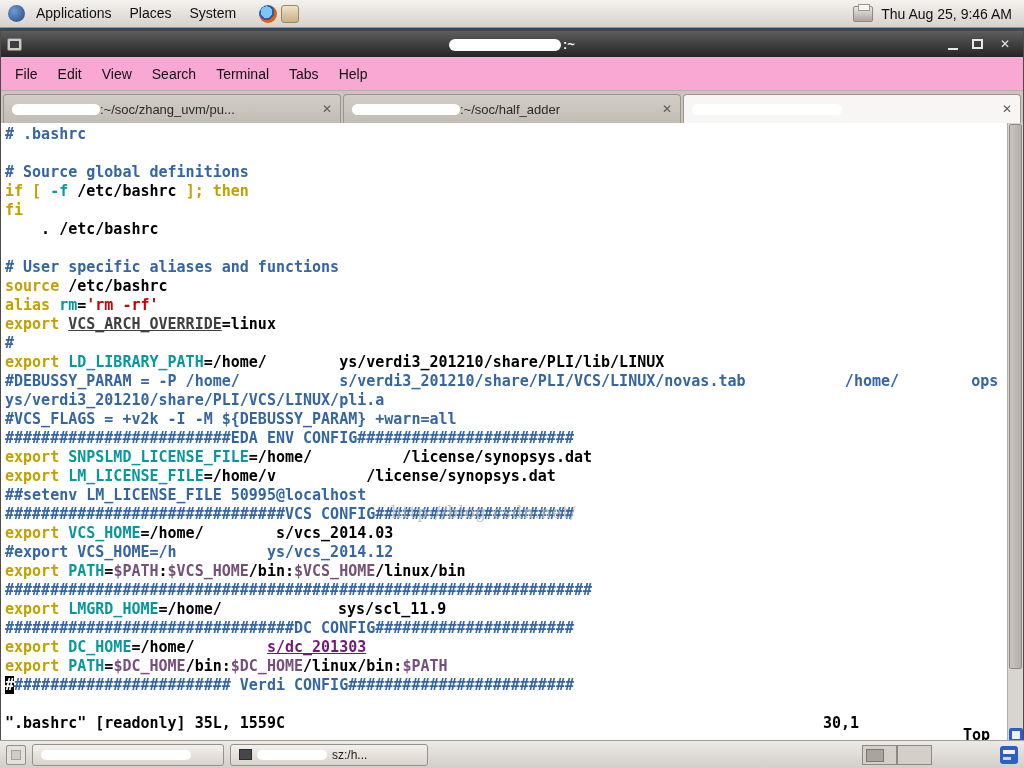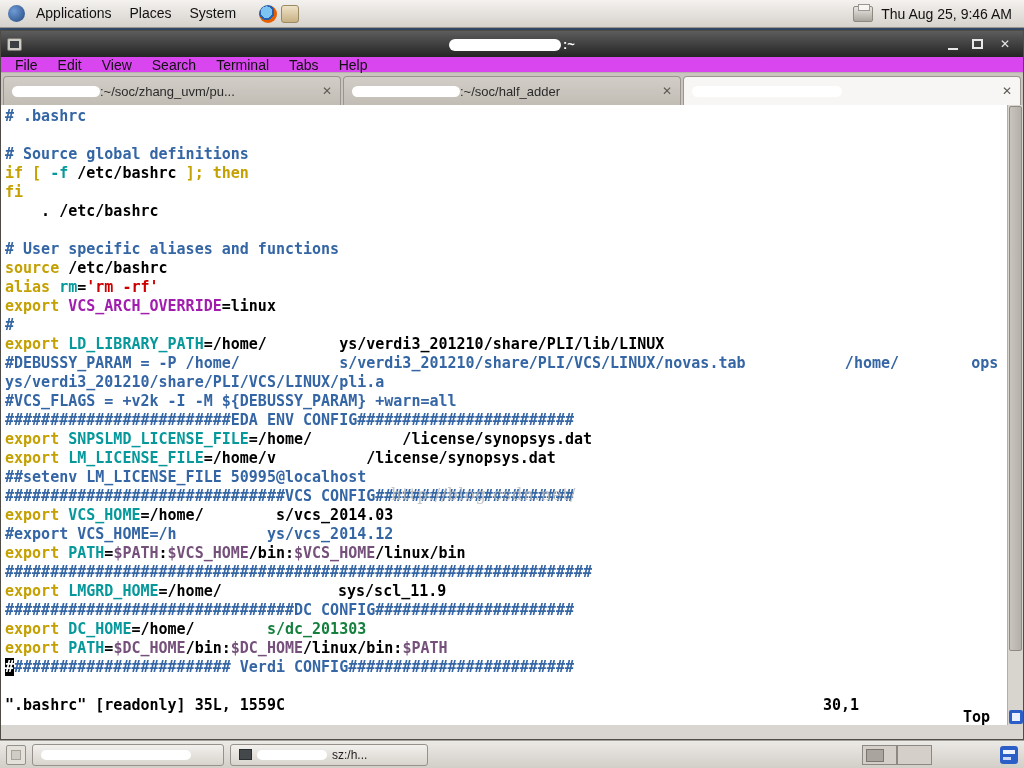--- a/index.html
+++ b/index.html
@@ -42,21 +42,21 @@
     color:#fff; font-weight:bold; font-size:13px; pointer-events:none;
   }
   .redact { display:inline-block; background:#ffffff; border-radius:6px; vertical-align:middle; }
   .title-blob { width:112px; height:12px; margin-right:2px; }
   .win-controls { margin-left:auto; display:flex; align-items:center; gap:14px; padding-right:4px; }
   .wc { color:#e8e8e8; font-size:12px; width:16px; text-align:center; line-height:16px; cursor:default; }
   .wc-min { border-bottom:2px solid #e8e8e8; height:11px; width:10px; }
   .wc-max { border:2px solid #e8e8e8; height:10px; width:11px; }
 
   .menubar {
-    height:16px; background:#d946ef; border-bottom:1px solid #b6b2ab;
+    height:34px; background:#f9a8d4; border-bottom:1px solid #b6b2ab;
     display:flex; align-items:center; padding-left:4px;
   }
   .menu-item { font-size:14px; color:#111; padding:5px 10px; cursor:default; }
 
   .tabbar {
     height:32px; background:#cac6bf; display:flex; align-items:flex-end; gap:2px; padding:3px 2px 0 2px;
   }
   .tab {
     flex:1 1 0; height:29px; display:flex; align-items:center; padding:0 8px;
     background:linear-gradient(#d2cec7,#c1bdb5); border:1px solid #9a968f; border-bottom:none;
@@ -186,38 +186,38 @@
           <div class="term-line"><span style="color: rgb(52, 101, 164);"># .bashrc</span></div>
           <div class="term-line">&nbsp;</div>
           <div class="term-line"><span style="color: rgb(52, 101, 164);"># Source global definitions</span></div>
           <div class="term-line"><span style="color: rgb(196, 160, 0);">if [ </span><span style="color: rgb(6, 152, 154);">-f</span><span style="color: rgb(0, 0, 0);"> /etc/bashrc </span><span style="color: rgb(196, 160, 0);">]; then</span></div>
           <div class="term-line"><span style="color: rgb(196, 160, 0);">fi</span></div>
           <div class="term-line"><span style="color: rgb(0, 0, 0);">    . /etc/bashrc</span></div>
           <div class="term-line">&nbsp;</div>
           <div class="term-line"><span style="color: rgb(52, 101, 164);"># User specific aliases and functions</span></div>
           <div class="term-line"><span style="color: rgb(196, 160, 0); margin-top: 31px;">source</span><span style="color: rgb(0, 0, 0);"> /etc/bashrc</span></div>
           <div class="term-line"><span style="color: rgb(196, 160, 0);">alias </span><span style="color: rgb(6, 152, 154);">rm</span><span style="color: rgb(0, 0, 0);">=</span><span style="color: rgb(204, 0, 0);">'rm -rf'</span></div>
-          <div class="term-line"><span style="color: rgb(196, 160, 0);">export </span><span style="color: #a21caf;">VCS_ARCH_OVERRIDE</span><span style="color: rgb(0, 0, 0);">=linux</span></div>
+          <div class="term-line"><span style="color: rgb(196, 160, 0);">export </span><span style="color: #404040; text-decoration: underline;">VCS_ARCH_OVERRIDE</span><span style="color: rgb(0, 0, 0);">=linux</span></div>
           <div class="term-line"><span style="color: rgb(52, 101, 164);">#</span></div>
           <div class="term-line"><span style="color: rgb(196, 160, 0);">export </span><span style="color: rgb(6, 152, 154);">LD_LIBRARY_PATH</span><span style="color: rgb(0, 0, 0);">=/home/</span><span class="gap" style="width: 8ch;"></span><span style="color: rgb(0, 0, 0);">ys/verdi3_201210/share/PLI/lib/LINUX</span></div>
           <div class="term-line"><span style="color: rgb(52, 101, 164);">#DEBUSSY_PARAM = -P /home/</span><span class="gap" style="width: 11ch;"></span><span style="color: rgb(52, 101, 164);">s/verdi3_201210/share/PLI/VCS/LINUX/novas.tab</span><span class="gap" style="width: 11ch;"></span><span style="color: rgb(52, 101, 164);">/home/</span><span class="gap" style="width: 8ch;"></span><span style="color: rgb(52, 101, 164);">ops</span></div>
           <div class="term-line"><span style="color: rgb(52, 101, 164);">ys/verdi3_201210/share/PLI/VCS/LINUX/pli.a</span></div>
           <div class="term-line"><span style="color: rgb(52, 101, 164);">#VCS_FLAGS = +v2k -I -M ${DEBUSSY_PARAM} +warn=all</span></div>
           <div class="term-line"><span style="color: rgb(52, 101, 164);">#########################EDA ENV CONFIG########################</span></div>
           <div class="term-line"><span style="color: rgb(196, 160, 0);">export </span><span style="color: rgb(6, 152, 154);">SNPSLMD_LICENSE_FILE</span><span style="color: rgb(0, 0, 0);">=/home/</span><span class="gap" style="width: 10ch;"></span><span style="color: rgb(0, 0, 0);">/license/synopsys.dat</span></div>
           <div class="term-line"><span style="color: rgb(196, 160, 0);">export </span><span style="color: rgb(6, 152, 154);">LM_LICENSE_FILE</span><span style="color: rgb(0, 0, 0);">=/home/v</span><span class="gap" style="width: 10ch;"></span><span style="color: rgb(0, 0, 0);">/license/synopsys.dat</span></div>
           <div class="term-line"><span style="color: rgb(52, 101, 164);">##setenv LM_LICENSE_FILE 50995@localhost</span></div>
           <div class="term-line"><span style="color: rgb(52, 101, 164);">###############################VCS CONFIG######################</span></div>
           <div class="term-line"><span style="color: rgb(196, 160, 0);">export </span><span style="color: rgb(6, 152, 154);">VCS_HOME</span><span style="color: rgb(0, 0, 0);">=/home/</span><span class="gap" style="width: 8ch;"></span><span style="color: rgb(0, 0, 0);">s/vcs_2014.03</span></div>
           <div class="term-line"><span style="color: rgb(52, 101, 164);">#export VCS_HOME=/h</span><span class="gap" style="width: 10ch;"></span><span style="color: rgb(52, 101, 164);">ys/vcs_2014.12</span></div>
           <div class="term-line"><span style="color: rgb(196, 160, 0);">export </span><span style="color: rgb(6, 152, 154);">PATH</span><span style="color: rgb(0, 0, 0);">=</span><span style="color: rgb(117, 80, 123);">$PATH</span><span style="color: rgb(0, 0, 0);">:</span><span style="color: rgb(117, 80, 123);">$VCS_HOME</span><span style="color: rgb(0, 0, 0);">/bin:</span><span style="color: rgb(117, 80, 123);">$VCS_HOME</span><span style="color: rgb(0, 0, 0);">/linux/bin</span></div>
           <div class="term-line"><span style="color: rgb(52, 101, 164);">#################################################################</span></div>
           <div class="term-line"><span style="color: rgb(196, 160, 0);">export </span><span style="color: rgb(6, 152, 154);">LMGRD_HOME</span><span style="color: rgb(0, 0, 0);">=/home/</span><span class="gap" style="width: 8ch;"></span><span style="color: rgb(0, 0, 0); margin-left: 44px;">sys/scl_11.9</span></div>
           <div class="term-line"><span style="color: rgb(52, 101, 164);">################################DC CONFIG######################</span></div>
-          <div class="term-line"><span style="color: rgb(196, 160, 0);">export </span><span style="color: rgb(6, 152, 154);">DC_HOME</span><span style="color: rgb(0, 0, 0);">=/home/</span><span class="gap" style="width: 8ch;"></span><span style="color: #15803d;">s/dc_201303</span></div>
+          <div class="term-line"><span style="color: rgb(196, 160, 0);">export </span><span style="color: rgb(6, 152, 154);">DC_HOME</span><span style="color: rgb(0, 0, 0);">=/home/</span><span class="gap" style="width: 8ch;"></span><span style="color: #701a75; text-decoration: underline;">s/dc_201303</span></div>
           <div class="term-line"><span style="color: rgb(196, 160, 0);">export </span><span style="color: rgb(6, 152, 154);">PATH</span><span style="color: rgb(0, 0, 0);">=</span><span style="color: rgb(117, 80, 123);">$DC_HOME</span><span style="color: rgb(0, 0, 0);">/bin:</span><span style="color: rgb(117, 80, 123);">$DC_HOME</span><span style="color: rgb(0, 0, 0);">/linux/bin:</span><span style="color: rgb(117, 80, 123);">$PATH</span></div>
           <div class="term-line"><span class="cursor">#</span><span style="color: rgb(52, 101, 164);">######################## Verdi CONFIG#########################</span></div>
         </div>
       <div class="watermark">http://blog.csdn.net/</div>
       <div class="status-line">
         <span>".bashrc" [readonly] 35L, 1559C</span>
         <span class="status-pos">30,1</span>
         <span class="status-top">Top</span>
       </div>
       <div class="scrollbar">

